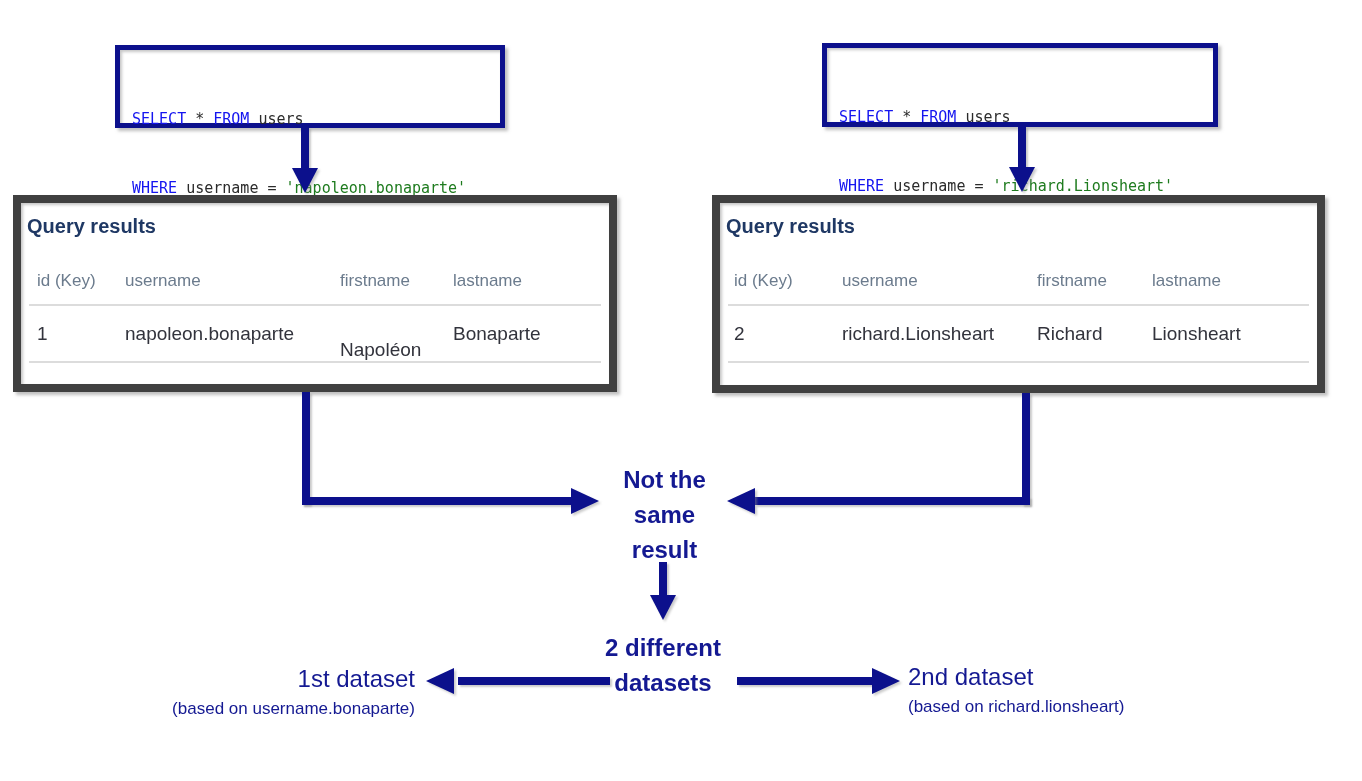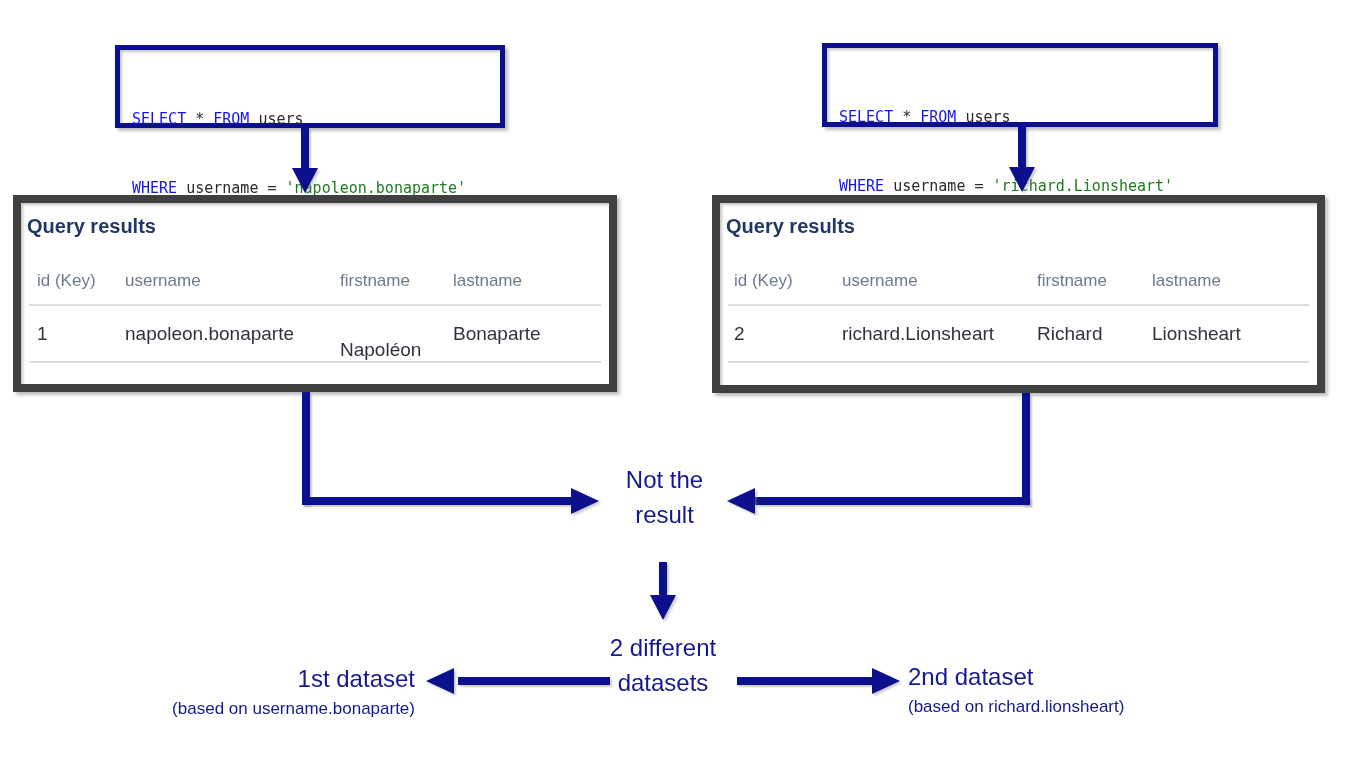--- a/index.html
+++ b/index.html
@@ -48,20 +48,21 @@
   .head{position:absolute;width:0;height:0;filter:drop-shadow(2px 2px 1px rgba(140,140,140,0.45));}
   .head-down{border-left:13px solid transparent;border-right:13px solid transparent;border-top:25px solid #0c108c;}
   .head-right{border-top:13px solid transparent;border-bottom:13px solid transparent;border-left:28px solid #0c108c;}
   .head-left{border-top:13px solid transparent;border-bottom:13px solid transparent;border-right:28px solid #0c108c;}
   
   .note{
     position:absolute;
     color:#141992;
     font-size:24px;line-height:35px;
     text-align:center;
+    font-weight:bold;
   }
   .ds-title{font-size:24px;line-height:29px;color:#141992;}
   .ds-caption{font-size:17px;line-height:22px;color:#141992;margin-top:5px;}
 </style>
 </head>
 <body>
 
 <div class="canvas">
 
   <div class="sql-box" style="left:115px;top:45px;width:390px;height:83px;">
@@ -123,20 +124,21 @@
   </div>
 
   <div>
     <div class="shaft" style="left:1022px;top:393px;width:8px;height:112px;"></div>
     <div class="shaft" style="left:755px;top:497px;width:275px;height:8px;"></div>
     <div class="head head-left" style="left:727px;top:488px;"></div>
   </div>
 
   <div class="note" style="left:592px;top:462px;width:145px;">
     <div>Not the</div>
+    <div>same</div>
     <div>result</div>
   </div>
 
   <div>
     <div class="shaft" style="left:659px;top:562px;width:8px;height:35px;"></div>
     <div class="head head-down" style="left:650px;top:595px;"></div>
   </div>
 
   <div class="note" style="left:573px;top:630px;width:180px;">
     <div>2 different</div>

